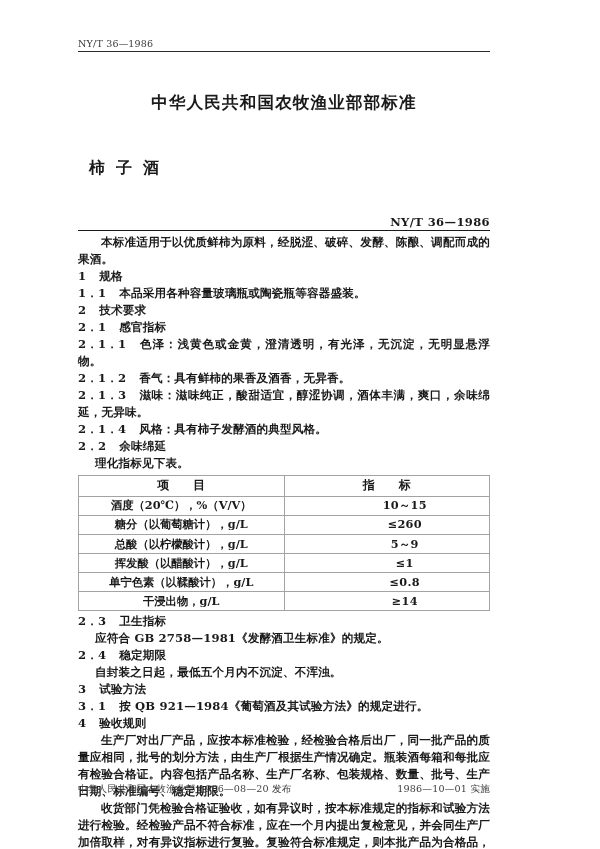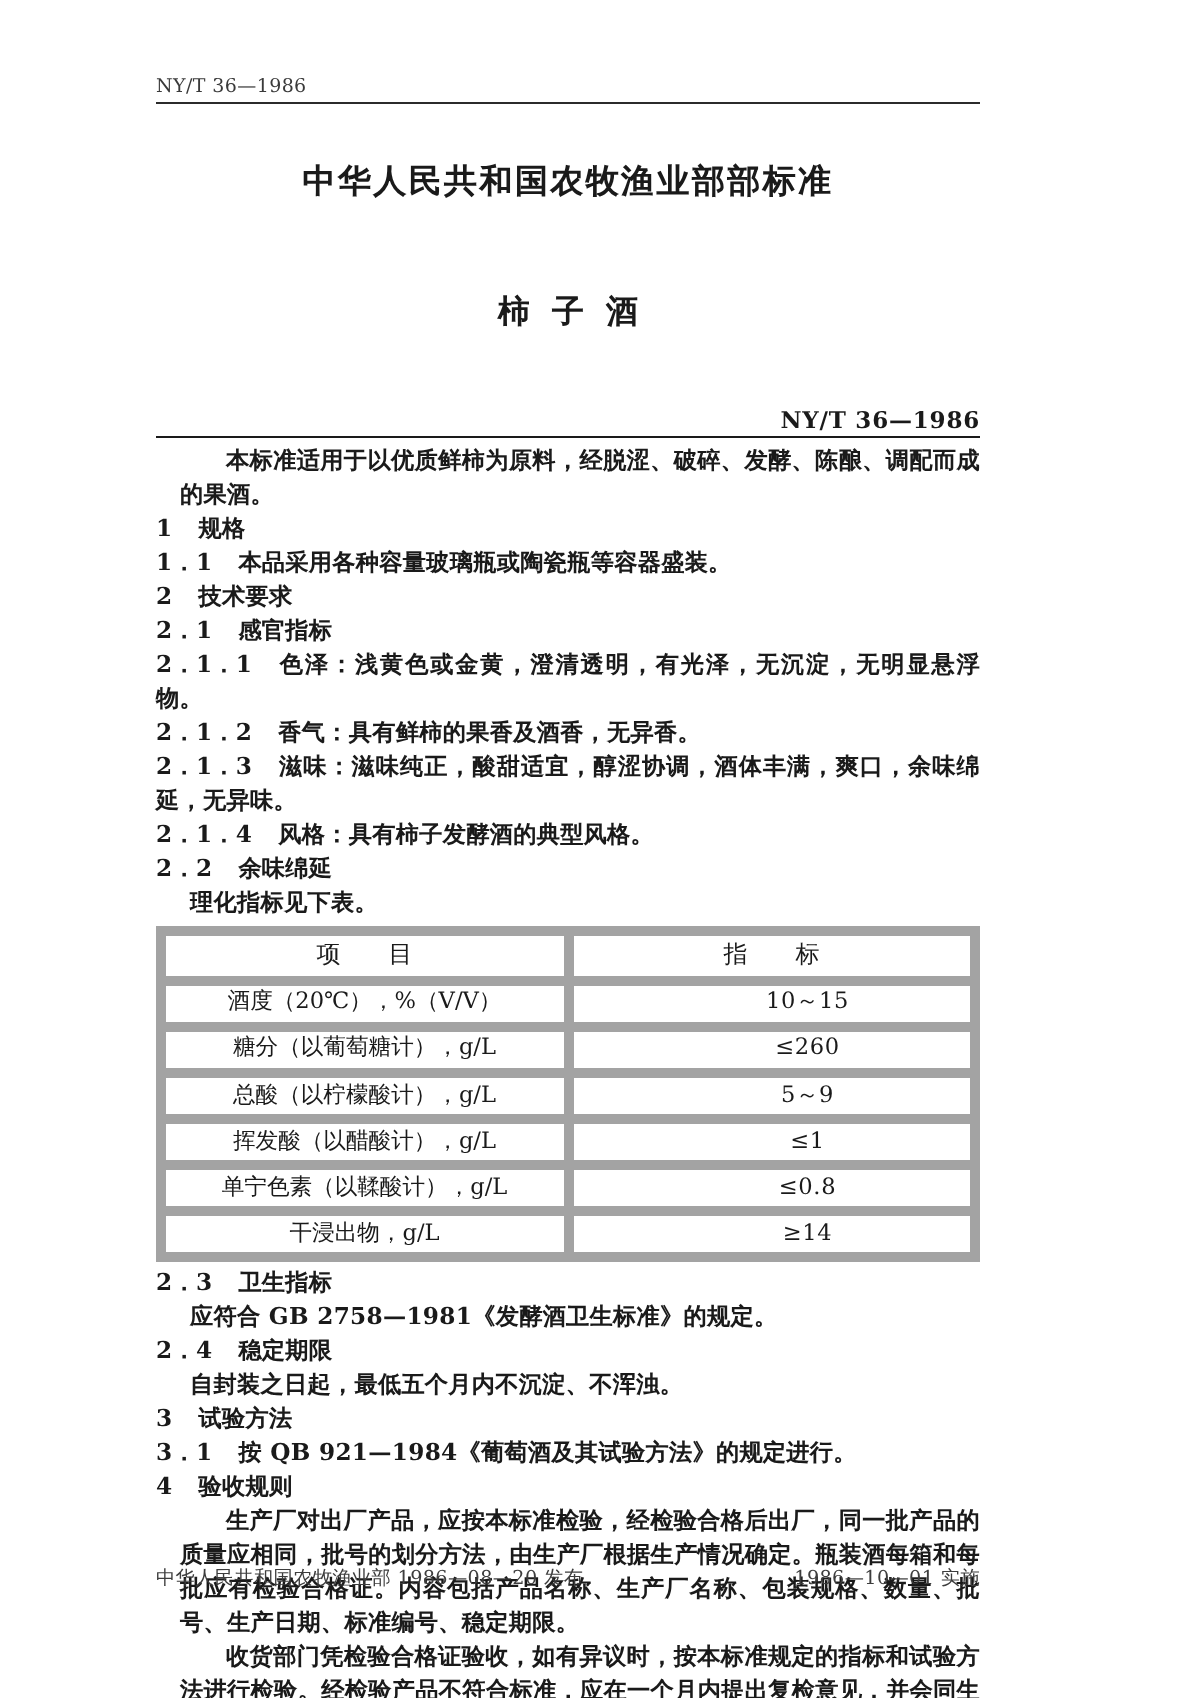--- a/index.html
+++ b/index.html
@@ -39,24 +39,24 @@
     border-bottom: 1.6px solid #2b2b2b;
     margin-bottom: 0;
   }
 
   
   .doc-title {
     text-align: center;
     font-size: 16.5px;
     font-weight: bold;
     letter-spacing: 1.2px;
-    margin-top: 28px;
+    margin-top: 40px;
   }
   .doc-subject {
-    text-align: center;
+    text-align: left;
     font-size: 16px;
     font-weight: bold;
     letter-spacing: 11px;
     margin-top: 44px;
     text-indent: 11px;
   }
 
   
   .stdno-row {
     text-align: right;
@@ -72,36 +72,36 @@
   }
 
   
   .body-text {
     font-size: 11.6px;
     font-weight: bold;
     line-height: 1.465;
     letter-spacing: .15px;
     text-align: justify;
   }
-  .p-indent { text-indent: 23px; margin-left: 12px; }
+  .p-indent { text-indent: 23px; }
   .p-indent2 { text-indent: 17px; }
   .num { display: inline-block; }
   .gap-m { display: inline-block; width: 13px; }
 
   
   table.spec {
     border-collapse: collapse;
     width: 100%;
     margin: 3px 0 2px 0;
     table-layout: fixed;
   }
   table.spec td, table.spec th {
-    border: 5px solid #a3a3a3;
+    border: 1px solid #a3a3a3;
     font-size: 11.3px;
-    font-weight: normal;
+    font-weight: bold;
     padding: 1.5px 4px 2.5px 4px;
     line-height: 1.25;
     margin-left: 20px;
   }
   table.spec th {
     text-align: center;
     letter-spacing: 6px;
     text-indent: 6px;
     font-size: 12px;
     padding: 2px 4px 3px 4px;

